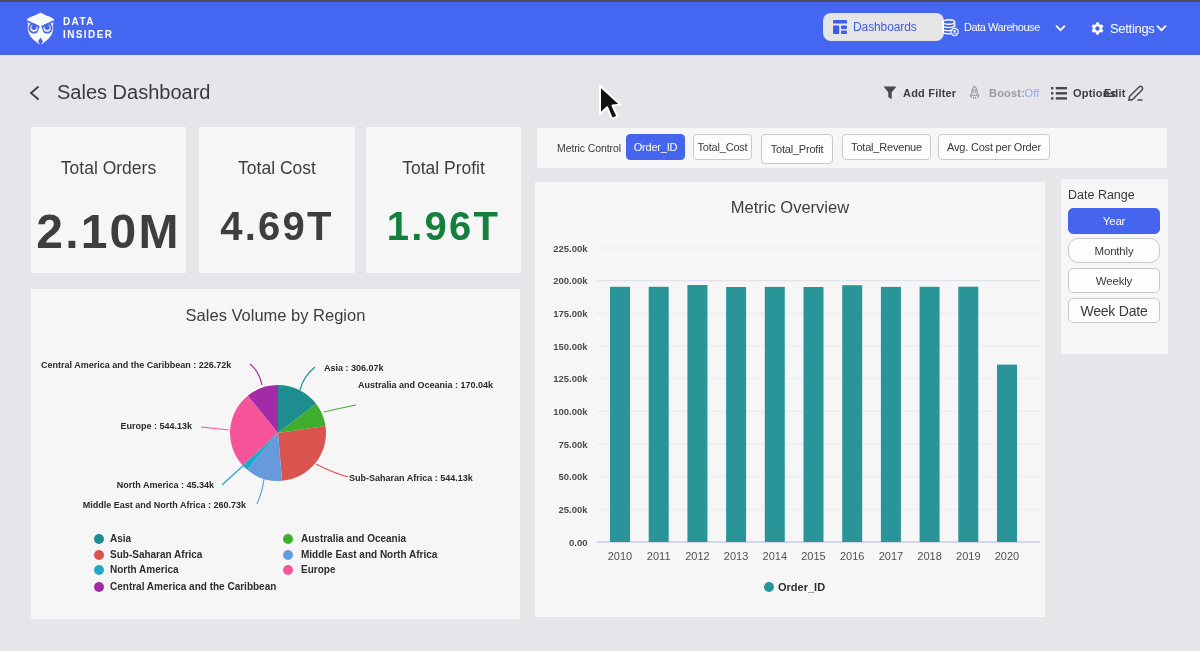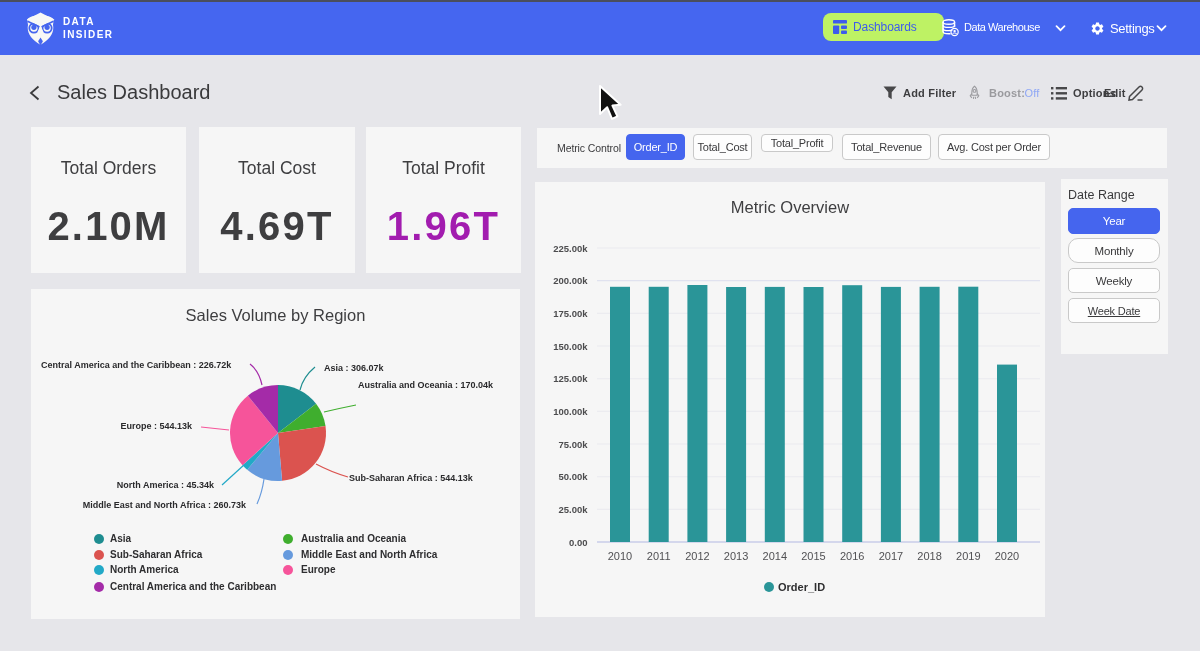--- a/index.html
+++ b/index.html
@@ -30,21 +30,21 @@
     <circle cx="6.9" cy="15.3" r="2.6" fill="#4565EE"></circle>
     <circle cx="20.1" cy="15.3" r="2.6" fill="#4565EE"></circle>
     <path d="M13.5,0.6 L27.5,7.8 L13.5,14.6 L-0.5,7.8 Z" fill="#F8F8F6"></path>
     <path d="M0.5,9.3 L12.5,15.0" stroke="#4565EE" stroke-width="1.7" fill="none"></path>
     <path d="M26.5,9.3 L14.5,15.0" stroke="#4565EE" stroke-width="1.7" fill="none"></path>
     <path d="M13.5,13.3 L16.3,19.5 L13.5,26.5 L10.7,19.5 Z" fill="#F8F8F6"></path>
     <path d="M13.5,25.5 L15.9,29.3 L13.5,33.4 L11.1,29.3 Z" fill="#4565EE"></path>
   </svg>
   <div class="abs" style="left:63px;top:13px;color:#fff;font-size:10px;font-weight:bold;letter-spacing:1.4px;line-height:13.5px;">DATA<br>INSIDER</div>
 
-  <div class="abs" style="left:823px;top:11px;width:121px;height:28px;background:#bef264;border-radius:8px;">
+  <div class="abs" style="left:823px;top:11px;width:121px;height:28px;background:#e5e5e5;border-radius:8px;">
     <svg class="abs" style="left:10px;top:7px;" width="14" height="14" viewBox="0 0 14 14">
       <rect x="0" y="0" width="14" height="3.6" rx="0.9" fill="#3D5CEC"></rect>
       <rect x="0" y="5.4" width="6.2" height="8.6" rx="0.9" fill="#3D5CEC"></rect>
       <rect x="8" y="5.4" width="6" height="3.5" rx="0.9" fill="#3D5CEC"></rect>
       <rect x="8" y="10.5" width="6" height="3.5" rx="0.9" fill="#3D5CEC"></rect>
     </svg>
     <div class="abs" style="left:30px;top:7px;color:#3D5CEC;font-size:12px;letter-spacing:-0.1px;">Dashboards</div>
   </div>
 
   <svg class="abs" style="left:942px;top:17px;" width="17" height="18" viewBox="0 0 17 18">
@@ -109,29 +109,29 @@
   <path d="M9.5,15 H14.5" stroke="#48484A" stroke-width="1.5"></path>
 </svg>
 <div class="tool" style="left:1094px;top:87px;margin-left:10px;">Edit</div>
 
 <div class="card" style="left:31px;top:127px;width:155px;height:146px;"></div>
 <div class="card" style="left:199px;top:127px;width:156px;height:146px;"></div>
 <div class="card" style="left:366px;top:127px;width:155px;height:146px;"></div>
 <div class="abs" style="left:31px;top:158px;width:155px;text-align:center;font-size:17.5px;color:#3E3E40;">Total Orders</div>
 <div class="abs" style="left:199px;top:158px;width:156px;text-align:center;font-size:17.5px;color:#3E3E40;">Total Cost</div>
 <div class="abs" style="left:366px;top:158px;width:155px;text-align:center;font-size:17.5px;color:#3E3E40;">Total Profit</div>
-<div class="abs" style="left:31px;top:203.5px;width:155px;text-align:center;font-size:40px;font-weight:bold;color:#3E3E40;letter-spacing:2.2px;">2.10M</div>
+<div class="abs" style="left:31px;top:203.5px;width:155px;text-align:center;font-size:48px;font-weight:bold;color:#3E3E40;letter-spacing:2.2px;">2.10M</div>
 <div class="abs" style="left:199px;top:203.5px;width:156px;text-align:center;font-size:40px;font-weight:bold;color:#3E3E40;letter-spacing:2.2px;">4.69T</div>
-<div class="abs" style="left:366px;top:203.5px;width:155px;text-align:center;font-size:40px;font-weight:bold;color:#a21caf;letter-spacing:2.2px;">1.96T</div>
+<div class="abs" style="left:366px;top:203.5px;width:155px;text-align:center;font-size:40px;font-weight:bold;color:#15803d;letter-spacing:2.2px;">1.96T</div>
 
 <div class="card" style="left:537px;top:128px;width:630px;height:40px;"></div>
 <div class="abs" style="left:557px;top:141.5px;font-size:10.5px;letter-spacing:-0.1px;color:#3A3A3C;">Metric Control</div>
 <div class="btn blue" style="left:626px;top:134px;width:59px;height:26px;">Order_ID</div>
 <div class="btn" style="left:693px;top:134px;width:59px;height:26px;">Total_Cost</div>
-<div class="btn" style="left:761px;top:134px;width:72px;height:18px;">Total_Profit</div>
+<div class="btn" style="left:761px;top:134px;width:72px;height:30px;">Total_Profit</div>
 <div class="btn" style="left:842px;top:134px;width:89px;height:26px;">Total_Revenue</div>
 <div class="btn" style="left:938px;top:134px;width:112px;height:26px;">Avg. Cost per Order</div>
 
 <div class="card" style="left:31px;top:289px;width:489px;height:330px;"></div>
 <div class="abs" style="left:31px;top:306px;width:489px;text-align:center;font-size:16.5px;color:#3E3E40;">Sales Volume by Region</div>
 <svg class="abs" style="left:31px;top:289px;" width="489" height="330" viewBox="0 0 489 330">
   <g stroke-width="1.2" fill="none">
     <path d="M269,101 Q272,88 284,78" stroke="#1E8D90"></path>
     <path d="M293,123 Q310,119 325,116" stroke="#3FAE2E"></path>
     <path d="M285,175 Q300,183 317,188" stroke="#DB534F"></path>
@@ -225,17 +225,17 @@
   </g>
   <circle cx="234" cy="405" r="5" fill="#2A9598"></circle>
   <text x="243" y="409" font-size="11" font-weight="bold" fill="#2E2E30" font-family="Liberation Sans">Order_ID</text>
 </svg>
 
 <div class="card" style="left:1061px;top:179px;width:107px;height:175px;"></div>
 <div class="abs" style="left:1068px;top:188px;font-size:12.5px;color:#3A3A3C;">Date Range</div>
 <div class="btn blue" style="left:1068px;top:208px;width:92px;height:26px;font-size:11.5px;border-radius:5px;">Year</div>
 <div class="btn" style="left:1068px;top:238px;width:92px;height:25px;font-size:11.5px;border-radius:10px;">Monthly</div>
 <div class="btn" style="left:1068px;top:268px;width:92px;height:25px;font-size:11.5px;border-radius:5px;">Weekly</div>
-<div class="btn" style="left:1068px;top:298px;width:92px;height:25px;font-size:11px;border-radius:5px;text-decoration:underline;">Week Date</div>
+<div class="btn" style="left:1068px;top:298px;width:92px;height:25px;font-size:14px;border-radius:5px;">Week Date</div>
 
 <svg class="abs" style="left:597px;top:84px;" width="27" height="40" viewBox="0 0 27 40">
   <path d="M3,2 L3,30 L10.2,23.3 L15,34.8 L20.4,32.4 L15.4,21.6 L23.6,20.8 Z" fill="#111" stroke="#fff" stroke-width="2" stroke-linejoin="round"></path>
 </svg>
 
 </body></html>

